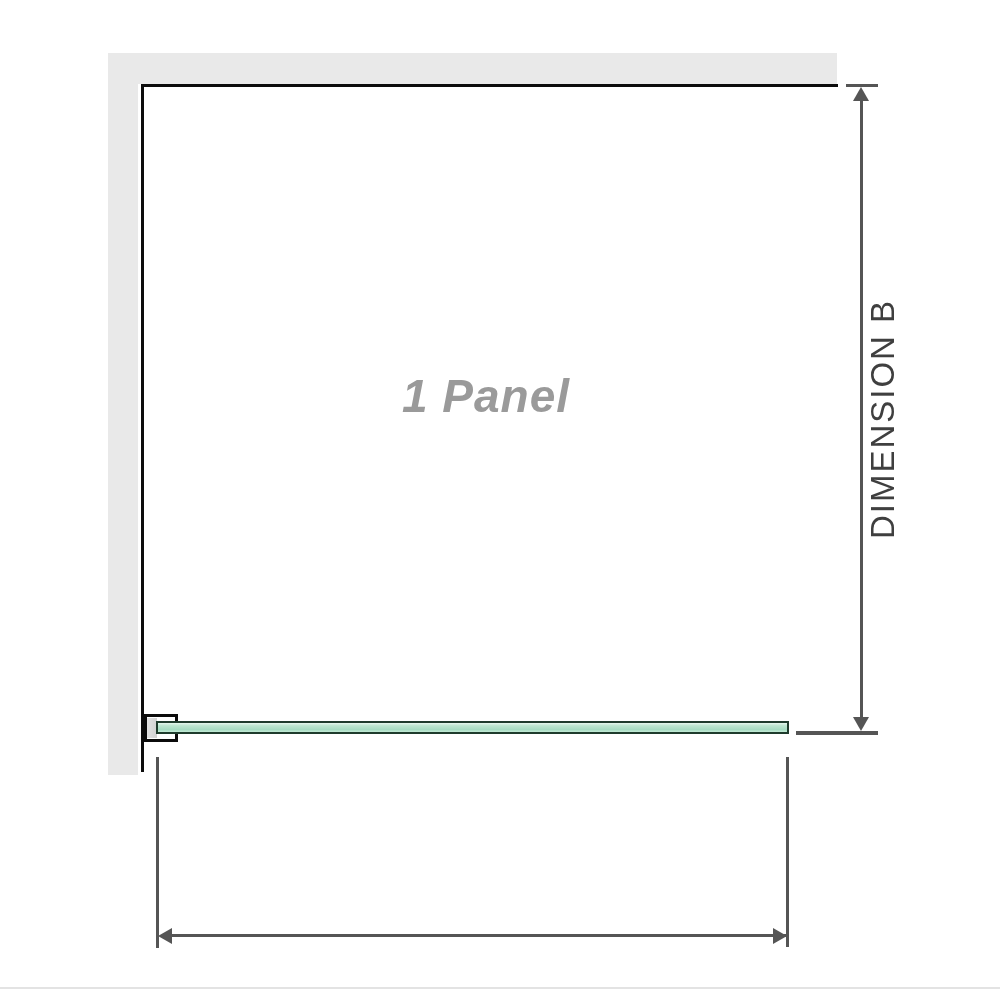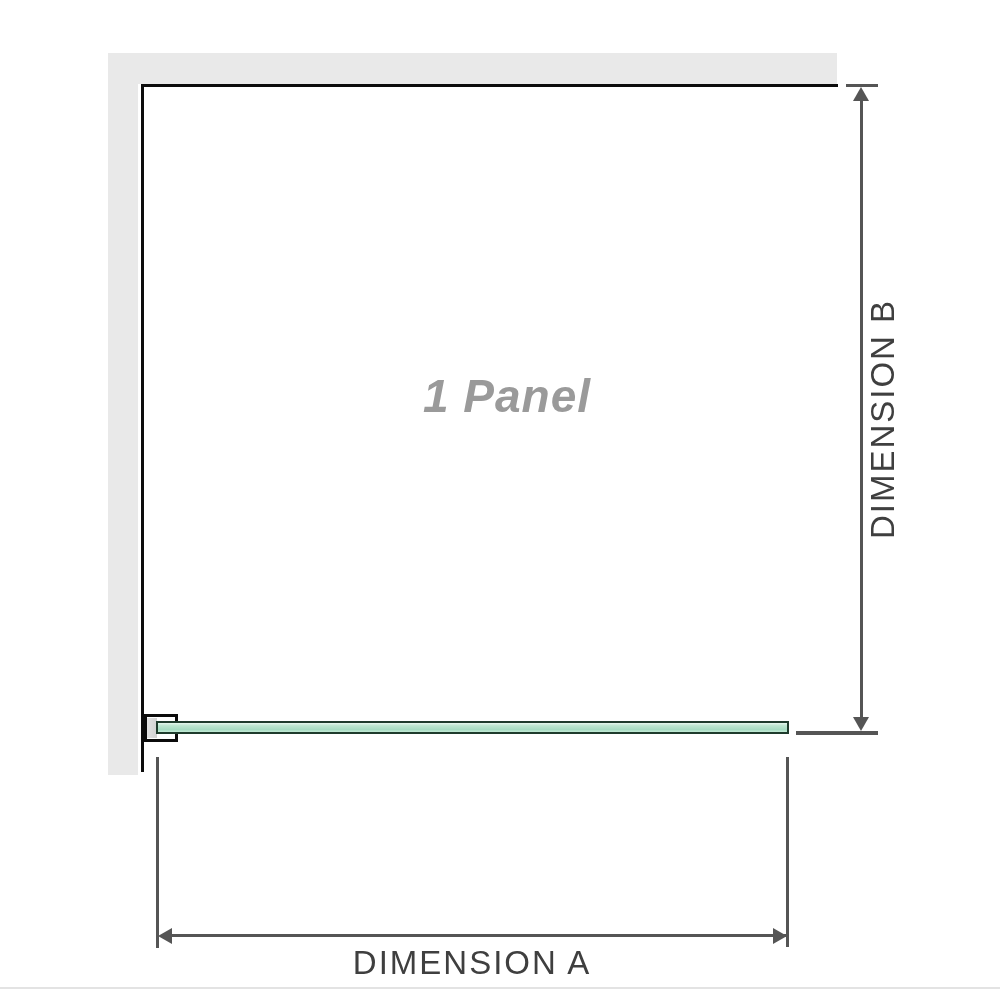--- a/index.html
+++ b/index.html
@@ -30,21 +30,21 @@
   
   .enclosure {
     left: 141px; top: 84px; width: 697px; height: 688px;
     border-top: 3px solid #0c0c0c;
     border-left: 3px solid #0c0c0c;
     box-sizing: border-box;
   }
 
   
   .panel-label {
-    left: 507px; top: 396px;
+    left: 486px; top: 396px;
     transform: translate(-50%, -50%);
     font-size: 46px;
     font-style: italic;
     font-weight: bold;
     letter-spacing: 1px;
     color: #9a9a9a;
     white-space: nowrap;
   }
 
   
@@ -146,17 +146,16 @@
   <div class="abs dim dimb-line"></div>
   <div class="abs arrow arrow-up"></div>
   <div class="abs arrow arrow-down"></div>
   <div class="abs dim-label dimb-label">DIMENSION B</div>
 
   <div class="abs dim dima-ext-left"></div>
   <div class="abs dim dima-ext-right"></div>
   <div class="abs dim dima-line"></div>
   <div class="abs arrow arrow-left"></div>
   <div class="abs arrow arrow-right"></div>
-  <div class="abs dim-label dima-label">DIMENSION A</div>
 
   <div class="abs divider"></div>
 
 </div>
 
 </body></html>

